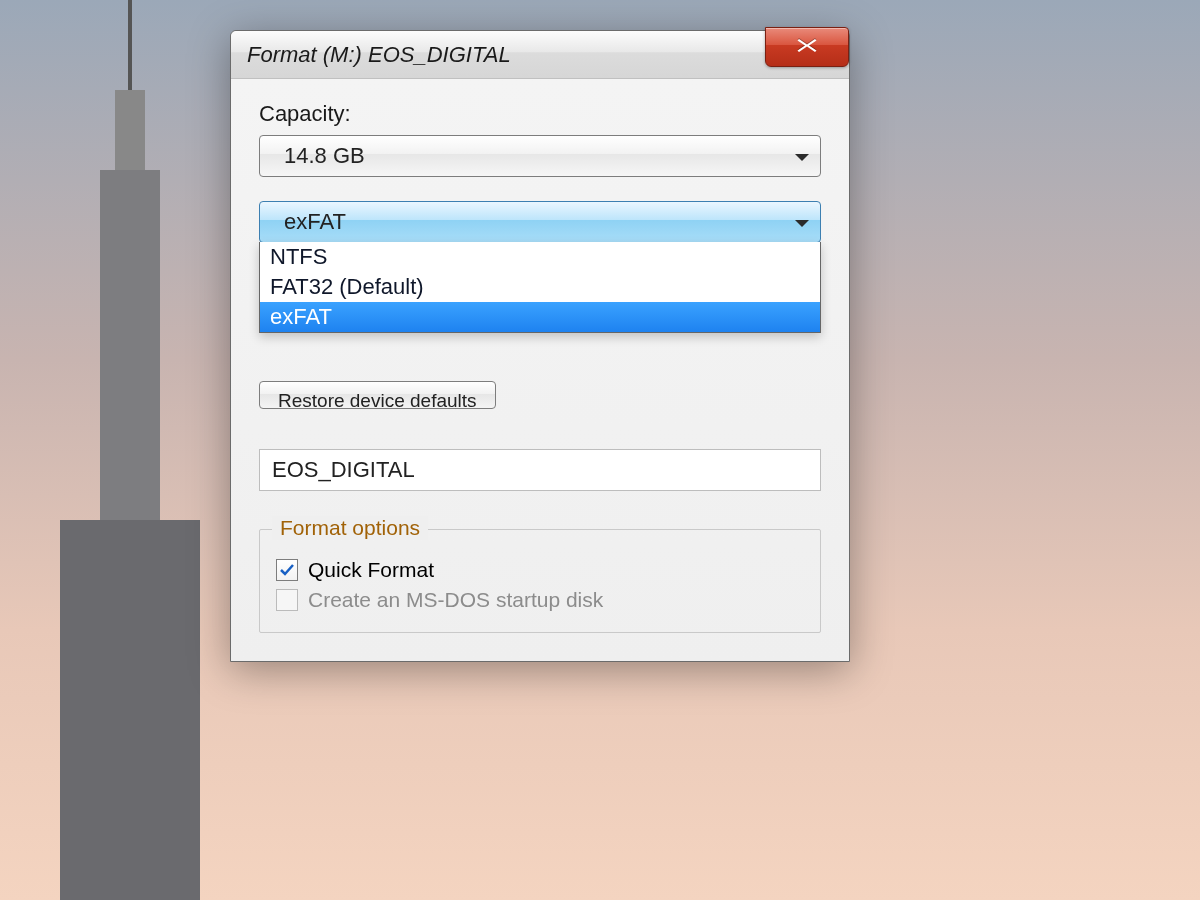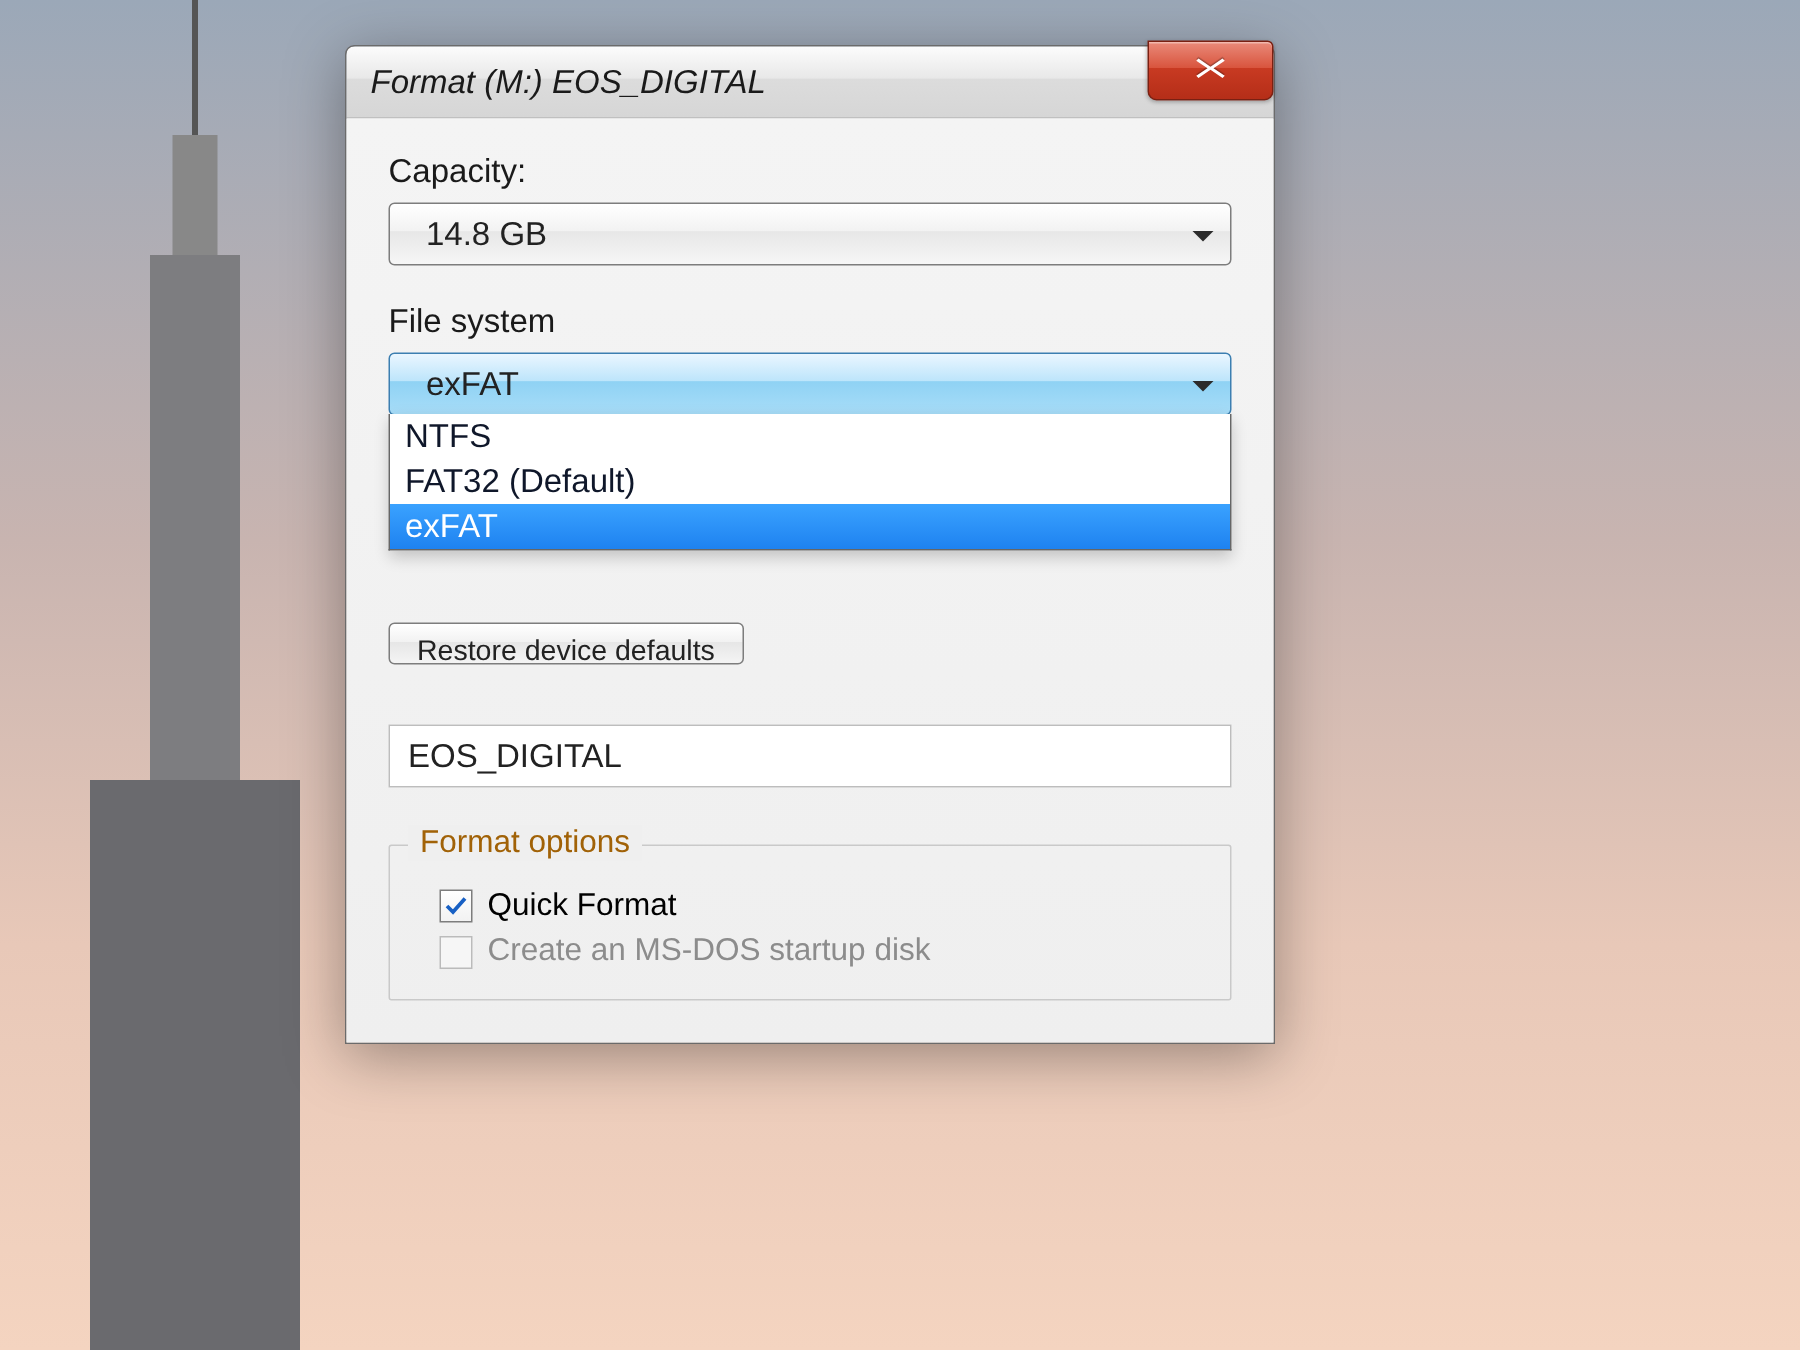--- a/index.html
+++ b/index.html
@@ -166,32 +166,32 @@
     .fieldset .legend {
       position: absolute;
       top: -14px; left: 12px;
       background: #efefef;
       padding: 0 8px;
       font-size: 21px;
       color: #a16207;
     }
     .check-row {
       display: flex; align-items: center; gap: 10px;
-      margin: 6px 17px;
+      margin: 6px 0;
       font-size: 21px;
     }
     .checkbox {
       width: 22px; height: 22px;
       border: 1px solid #7d7d7d;
       background: linear-gradient(to bottom, #fff, #f2f2f2);
       display: inline-flex; align-items: center; justify-content: center;
     }
     .checkbox.checked svg { display: block; }
     .checkbox svg { display: none; }
-    .check-row.disabled { color: #8c8c8c; align-items: flex-end; }
+    .check-row.disabled { color: #8c8c8c; }
     .check-row.disabled .checkbox { border-color: #bbb; background: #f6f6f6; }
   </style>
 </head>
 <body>
 
 <div class="desktop">
   <div class="building">
     <div class="base"></div>
     <div class="shaft"></div>
     <div class="top"></div>
@@ -218,21 +218,20 @@
         <span>14.8 GB</span>
         <span class="caret">
           <svg width="16" height="10" viewBox="0 0 16 10">
               <path d="M1 1 L8 8 L15 1 Z"></path>
             </svg>
         </span>
       </div>
 
       <div class="spacer"></div>
 
-      <span class="field-label">File system</span>
       <div class="combo highlight">
         <span>exFAT</span>
         <span class="caret">
           <svg width="16" height="10" viewBox="0 0 16 10">
               <path d="M1 1 L8 8 L15 1 Z"></path>
             </svg>
         </span>
       </div>
       <div class="dropdown-list">
         <div class="opt">NTFS</div>

